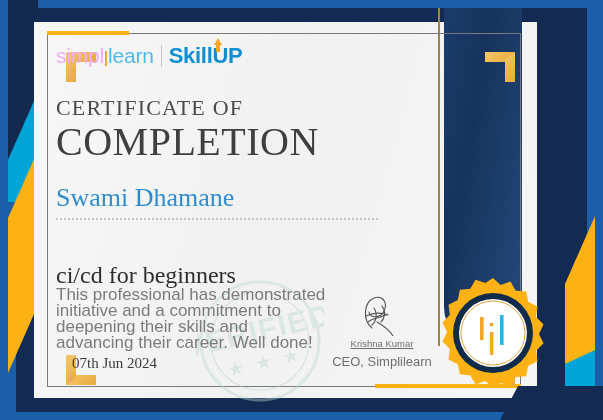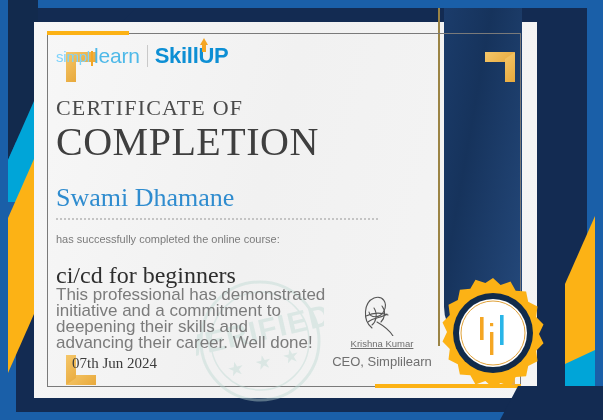--- a/index.html
+++ b/index.html
@@ -177,22 +177,22 @@
 
   
   .logo {
     position: absolute;
     left: 0; top: 5px;
     display: flex;
     align-items: center;
     white-space: nowrap;
   }
   .logo-simpli {
-    font-size: 15px;
-    color: #7dd3fc;
+    font-size: 21px;
+    color: #f0abfc;
     letter-spacing: -0.2px;
     font-weight: 400;
   }
   .logo-bar-i {
     display: inline-block;
     width: 2px; height: 15px;
     background: #f5a623;
     margin: 0 1px;
     position: relative;
     top: 2px;
@@ -409,21 +409,20 @@
         <span class="logo-arrow-stem"></span>
       </span>
     </div>
 
     <div class="h-certificate">CERTIFICATE OF</div>
     <div class="h-completion">COMPLETION</div>
 
     <div class="recipient">Swami Dhamane</div>
     <div class="recipient-rule"></div>
 
-    <div class="course-lead">has successfully completed the online course:</div>
     <div class="course-title">ci/cd for beginners</div>
 
     <div class="blurb">This professional has demonstrated initiative and a commitment to deepening their skills and advancing their career. Well done!</div>
 
     <div class="date">07th Jun 2024</div>
   </div>
 
   <div class="signature">
     <div class="sig-mark">
       <svg width="60" height="44" viewBox="0 0 60 44" aria-hidden="true">

